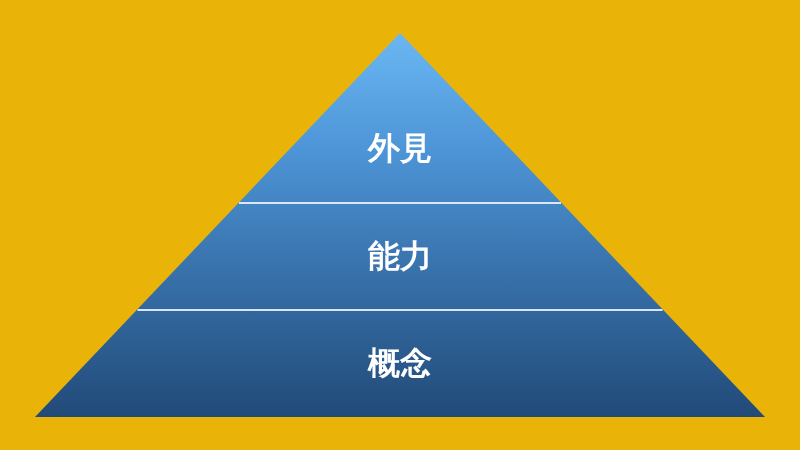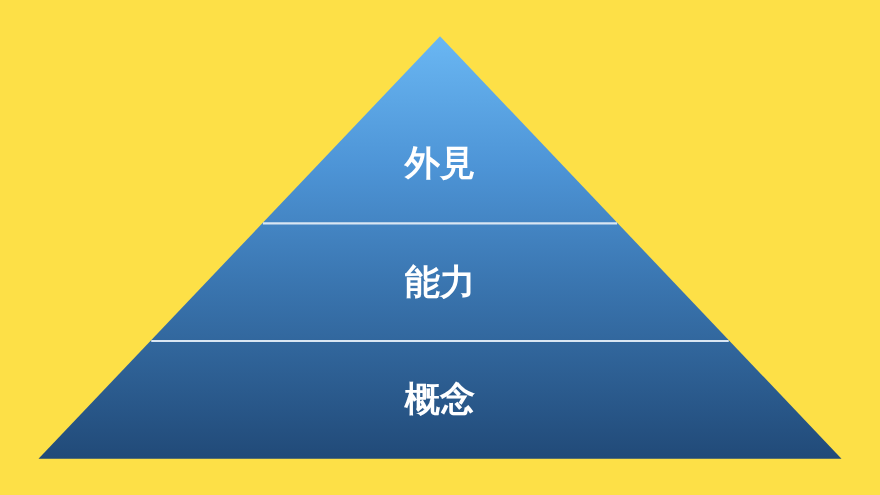--- a/index.html
+++ b/index.html
@@ -4,21 +4,21 @@
 <style>
   html, body {
     margin: 0;
     padding: 0;
     background: #ffffff;
   }
   .canvas {
     position: relative;
     width: 800px;
     height: 450px;
-    background: #fde047;
+    background: #eab308;
     overflow: hidden;
     font-family: "DejaVu Sans", "Liberation Sans", sans-serif;
   }
   svg {
     display: block;
   }
   .level-label {
     font-family: "DejaVu Sans", "Liberation Sans", sans-serif;
     font-size: 32px;
     font-weight: 600;

